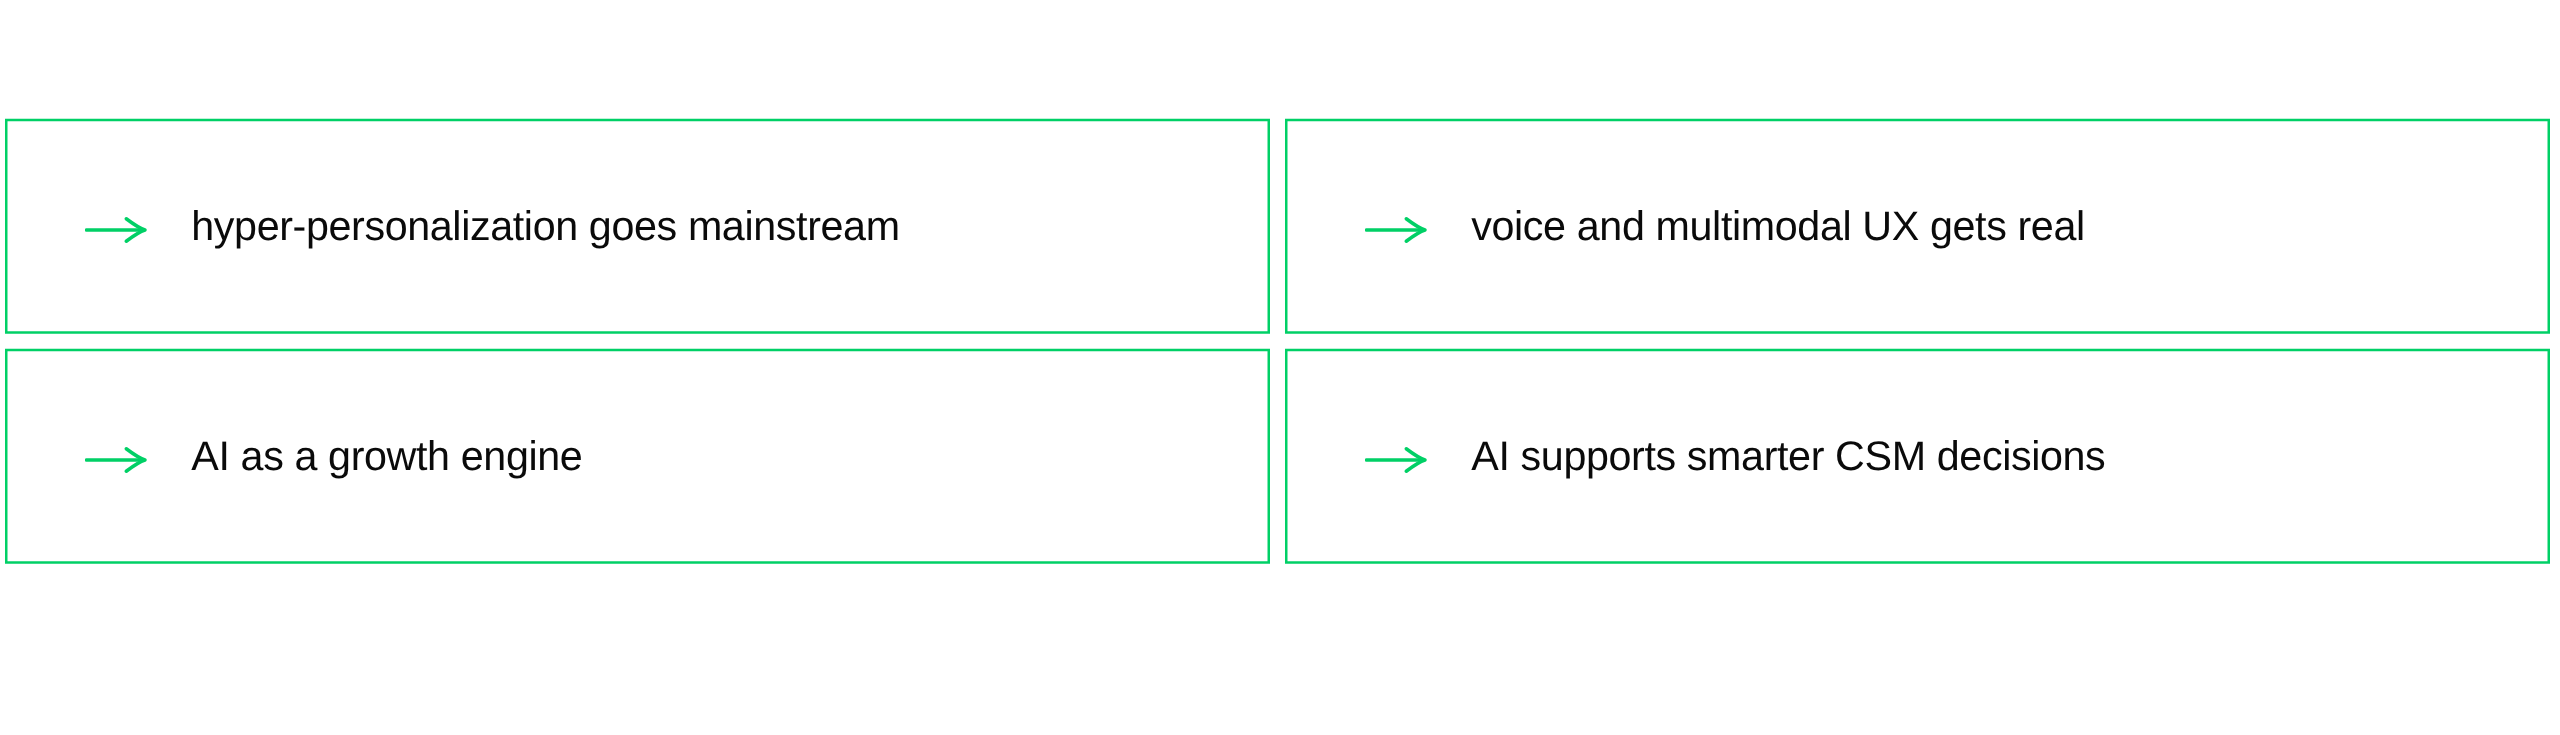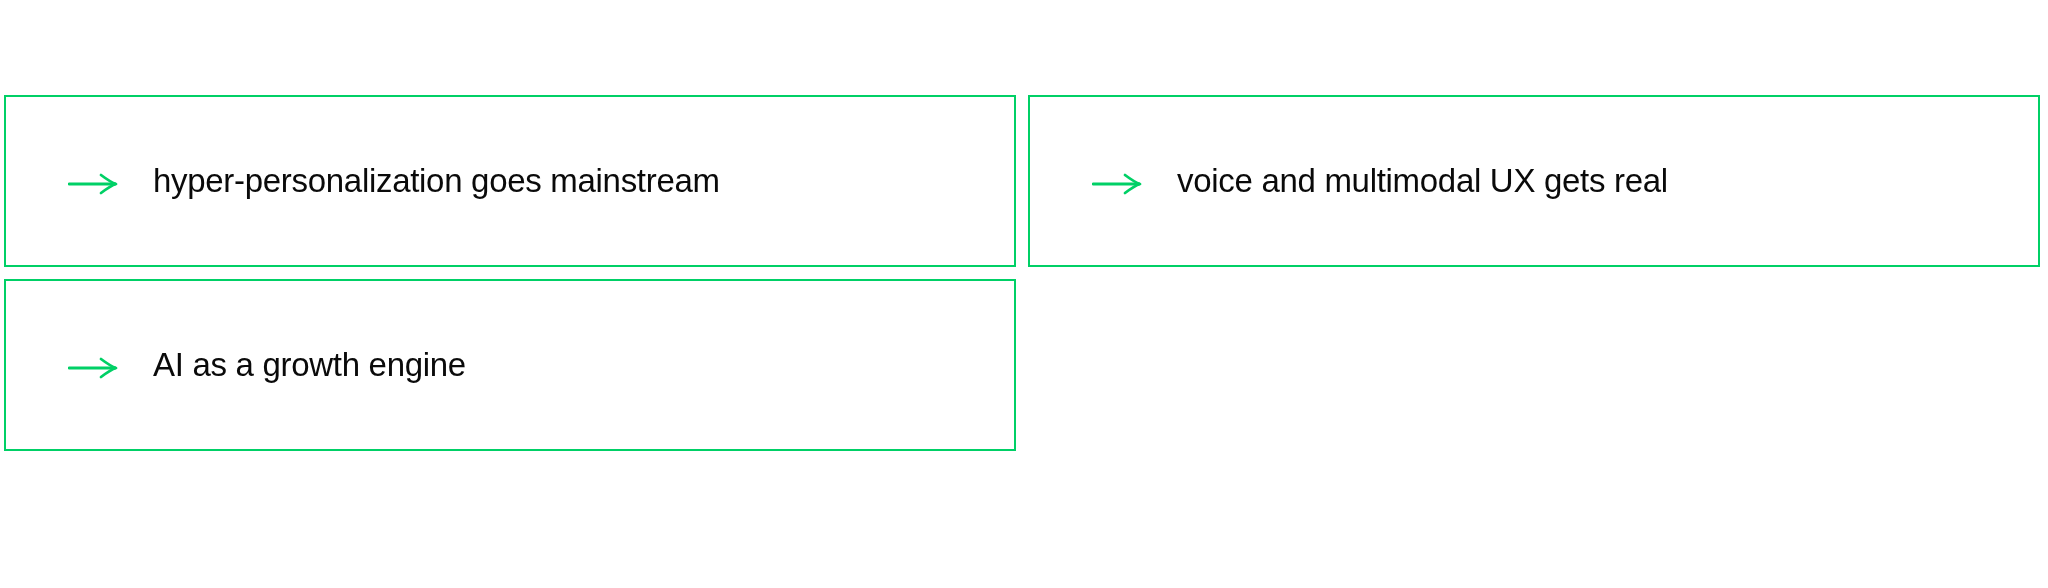--- a/index.html
+++ b/index.html
@@ -86,15 +86,24 @@
     <div class="card">
       <span class="arrow">
         <svg viewBox="0 0 52 24" fill="none" stroke="currentColor" stroke-width="2.8" stroke-linecap="round" stroke-linejoin="round">
           <path d="M1 12 H47"></path>
           <path d="M33 3 C39 7.5 43 10.5 48 12 C43 13.5 39 16.5 33 21"></path>
         </svg>
       </span>
       <span class="card-label">AI as a growth engine</span>
     </div>
 
+    <div class="card">
+      <span class="arrow">
+        <svg viewBox="0 0 52 24" fill="none" stroke="currentColor" stroke-width="2.8" stroke-linecap="round" stroke-linejoin="round">
+          <path d="M1 12 H47"></path>
+          <path d="M33 3 C39 7.5 43 10.5 48 12 C43 13.5 39 16.5 33 21"></path>
+        </svg>
+      </span>
+      <span class="card-label">AI supports smarter CSM decisions</span>
+    </div>
 
   </div>
 </div>
 
 </body></html>

